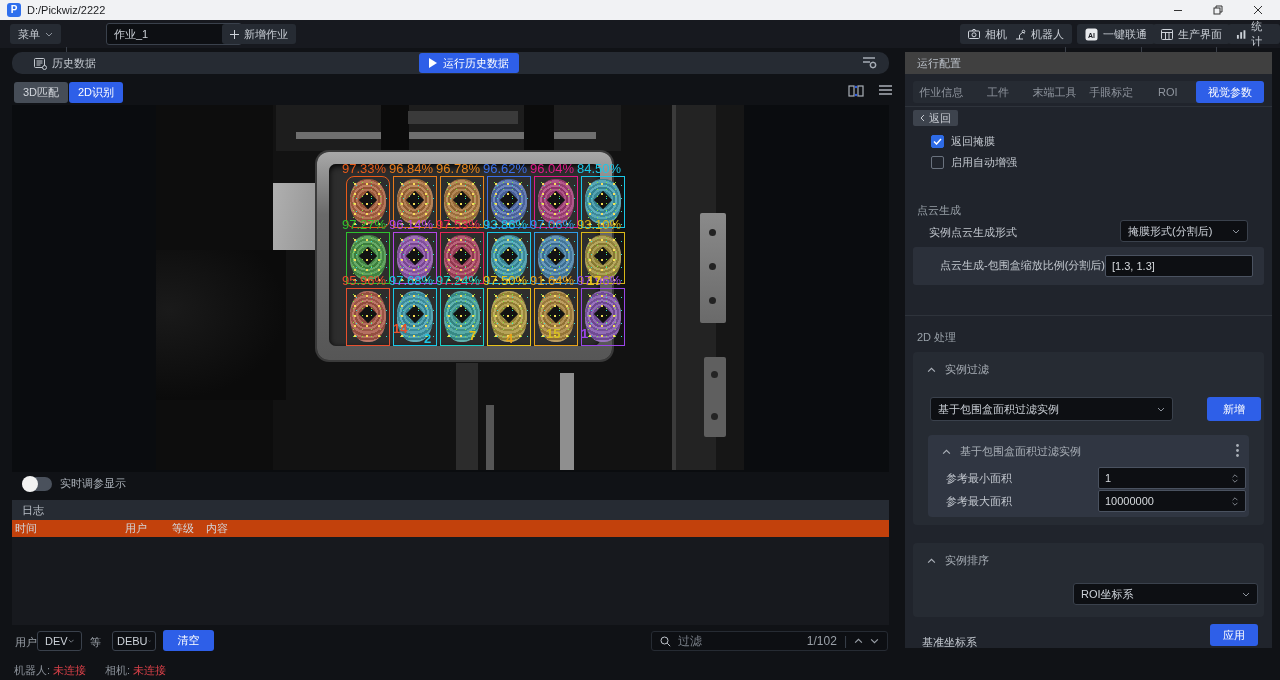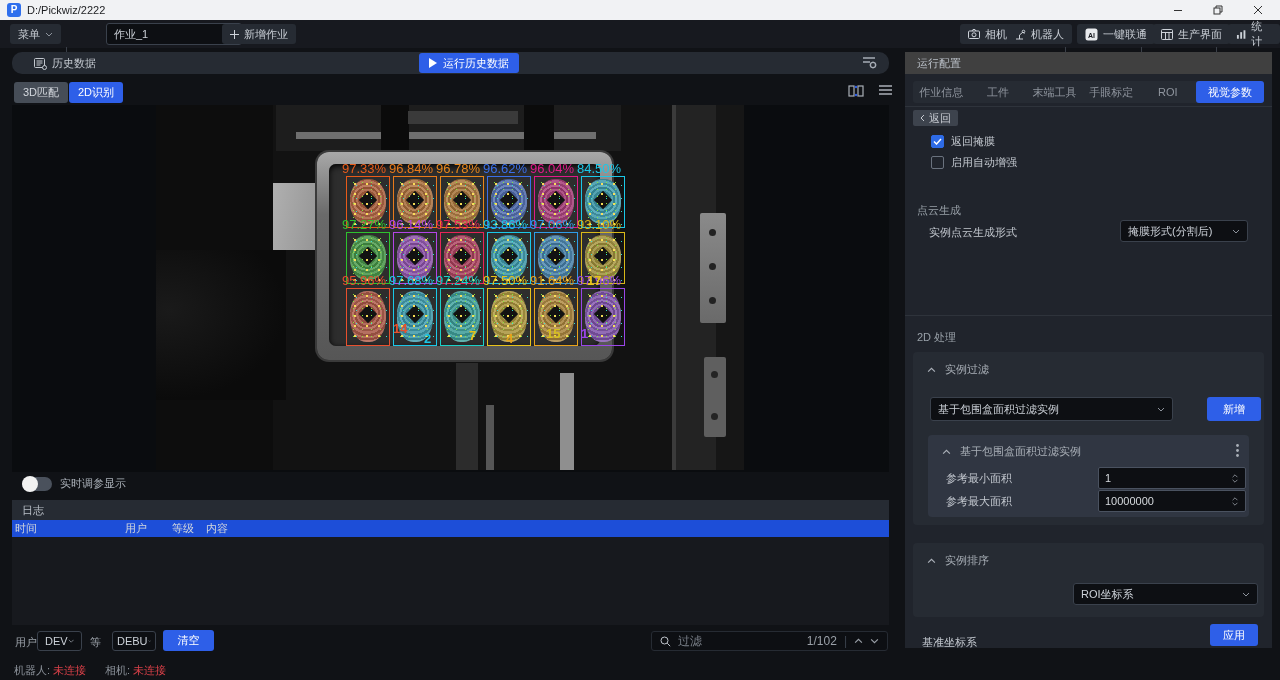--- a/index.html
+++ b/index.html
@@ -55,21 +55,21 @@
     background-size:9px 7px,12px 10px,15px 13px;}
   .pct{position:absolute;left:-5px;top:-16px;font-size:13px;color:var(--c);white-space:nowrap;font-weight:500;}
   .inst-id{position:absolute;font-size:13px;font-weight:700;}
   
   #rt-row{position:absolute;left:22px;top:476px;display:flex;align-items:center;gap:8px;color:#aab0b8;font-size:11px;}
   #rt-toggle{width:30px;height:14px;border-radius:7px;background:#4a515c;position:relative;}
   #rt-toggle::before{content:"";position:absolute;left:0;top:-1px;width:16px;height:16px;border-radius:50%;background:#f2f2f2;}
   
   #log-header{position:absolute;left:12px;top:500px;width:877px;height:20px;background:#262b33;
     line-height:20px;padding-left:10px;color:#b9bfc7;font-size:11px;}
-  #log-cols{position:absolute;left:12px;top:520px;width:877px;height:17px;background:#1d4ed8;display:flex;
+  #log-cols{position:absolute;left:12px;top:520px;width:877px;height:17px;background:#c2410c;display:flex;
     align-items:center;color:#d2d6dc;font-size:11px;}
   #log-cols span:nth-child(1){width:113px;padding-left:3px;}
   #log-cols span:nth-child(2){width:47px;}
   #log-cols span:nth-child(3){width:34px;}
   #log-body{position:absolute;left:12px;top:537px;width:877px;height:88px;background:#17191e;}
   #log-controls{position:absolute;left:12px;top:630px;width:877px;height:22px;}
   .btn-blue{background:#2e5fe8;border-radius:3px;color:#fff;display:flex;align-items:center;justify-content:center;font-size:11px;}
   #search-box{position:absolute;left:639px;top:1px;width:237px;height:20px;background:#0d0f13;border:1px solid #262b33;
     border-radius:3px;display:flex;align-items:center;gap:7px;padding:0 8px;color:#7c828b;}
   
@@ -256,21 +256,21 @@
     <div class="ph" style="left:248px;top:255px;width:210px;height:110px;background:#121212;"></div>
     <div class="ph" style="left:300px;top:258px;width:22px;height:107px;background:#2c2c2c;"></div>
     <div class="ph" style="left:404px;top:268px;width:14px;height:97px;background:#8f8f8f;"></div>
     <div class="ph" style="left:330px;top:300px;width:8px;height:65px;background:#555;"></div>
 
     <div id="tray">
       <div id="tray-inner"></div>
     </div>
 
     <div id="det-layer" class="ph" style="left:0;top:0;width:588px;height:365px;">
-        <div class="det" style="left: 190px; top: 71px; width: 44px; height: 52px; --c: #e85b1a;">
+        <div class="det" style="left: 190px; top: 71px; width: 44px; height: 52px; border-radius: 8px; --c: #e85b1a;">
           <div class="coil"></div>
           <div class="mask-dots"></div>
           <span class="pct">97.33%</span>
         </div>
         <div class="det" style="left: 237px; top: 71px; width: 44px; height: 52px; --c: #e87a1a;">
           <div class="coil"></div>
           <div class="mask-dots"></div>
           <span class="pct">96.84%</span>
         </div>
         <div class="det" style="left: 284px; top: 71px; width: 44px; height: 52px; --c: #e8871a;">
@@ -455,20 +455,26 @@
 
   <span class="sec-label" style="left:12px;top:151px;">点云生成</span>
   <span class="frow-label abs" style="left:24px;top:173px;">实例点云生成形式</span>
   <div class="select abs" style="left:215px;top:168px;width:128px;">
     <span>掩膜形式(分割后)</span>
     <svg class="chev" width="8" height="5" viewBox="0 0 8 5">
         <path d="M1 1l3 3 3-3" fill="none" stroke="currentColor"></path>
       </svg>
   </div>
 
+  <div id="pc-subpanel">
+    <span class="frow-label abs" style="left:27px;top:11px;">点云生成-包围盒缩放比例(分割后)</span>
+    <div class="num-input abs" style="left:192px;top:8px;width:148px;">
+      <span>[1.3, 1.3]</span>
+    </div>
+  </div>
   <div id="rp-hr2"></div>
 
   <span class="sec-label" style="left:12px;top:278px;">2D 处理</span>
 
   <div class="panel" style="top:300px;height:173px;">
     <div class="panel-head">
       <svg width="9" height="6" viewBox="0 0 8 5">
           <path d="M1 4l3-3 3 3" fill="none" stroke="#aab0b8"></path>
         </svg>
       <span>实例过滤</span>

